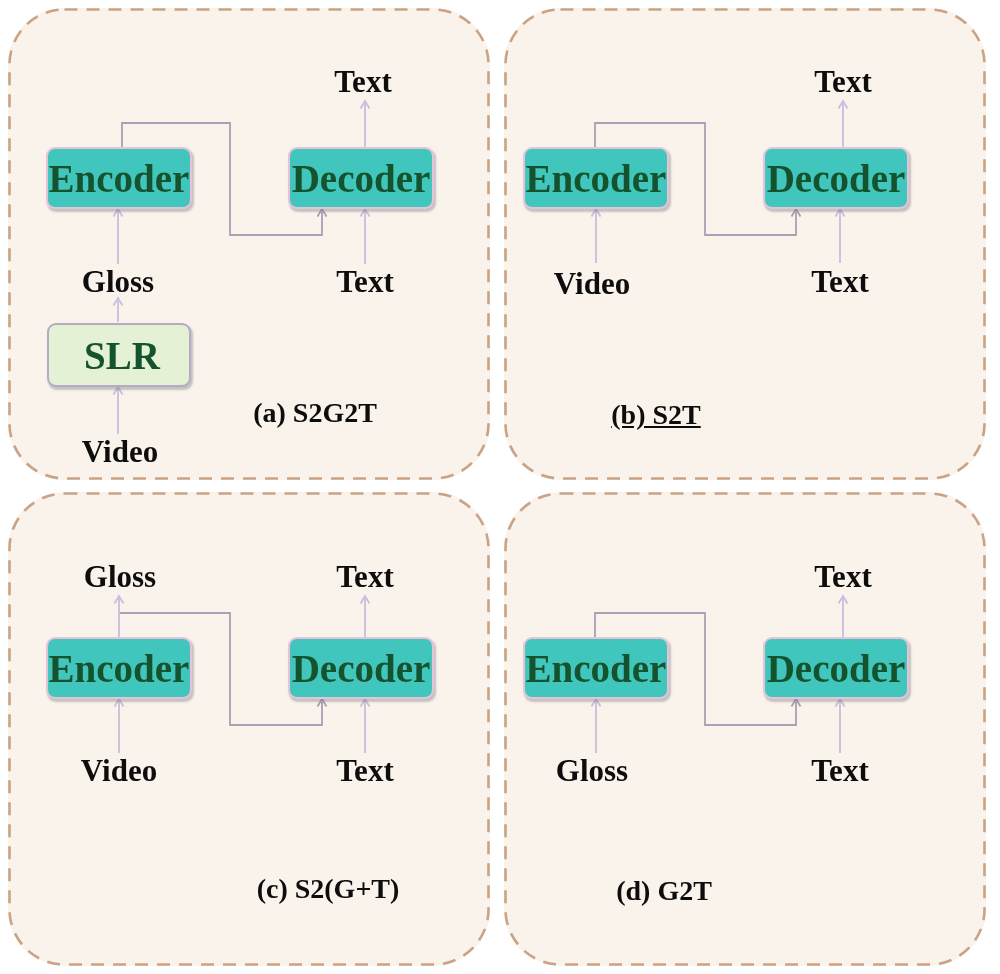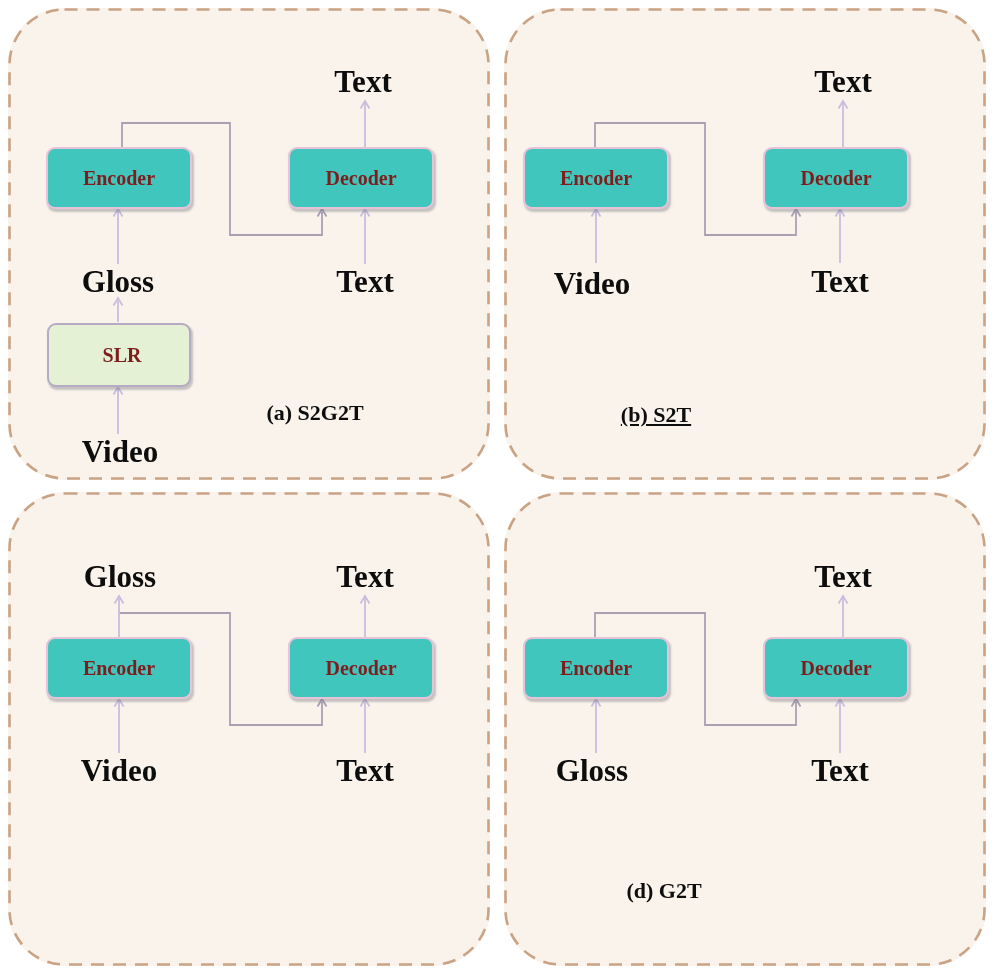--- a/index.html
+++ b/index.html
@@ -7,32 +7,32 @@
     position:relative;width:1000px;height:974px;background:#ffffff;
     font-family:"Liberation Serif", serif;color:#111;
   }
   .panel{
     position:absolute;background:#faf3ec;border-radius:56px;
   }
   .panel svg{position:absolute;left:0;top:0;}
   .node{
     position:absolute;display:flex;align-items:center;justify-content:center;
     background:#41c6be;border:2px solid #e6c3d8;border-radius:9px;
-    font-weight:bold;font-size:20px;color:#7f1d1d;
+    font-weight:bold;font-size:39px;color:#14532d;
     box-shadow:1.5px 2.5px 2px rgba(100,100,110,0.35);
     box-sizing:border-box;
   }
   .node.slr{background:#e4f1d4;border:2px solid #b5abc4;padding-left:6px;}
   .lbl{
     position:absolute;transform:translateX(-50%);white-space:nowrap;
     font-weight:bold;font-size:31px;line-height:31px;color:#0d0d0d;
   }
   .cap{
     position:absolute;transform:translateX(-50%);white-space:nowrap;
-    font-weight:bold;font-size:22px;line-height:34px;color:#0d0d0d;
+    font-weight:bold;font-size:28px;line-height:34px;color:#0d0d0d;
   }
   .border-rect{fill:none;stroke:#c9a384;stroke-width:2.6;stroke-dasharray:13 9;}
   .arrow{stroke:#c9bedd;stroke-width:1.8;fill:none;}
   .conn{stroke:#a9a0b4;stroke-width:1.8;fill:none;}
 </style>
 </head>
 <body>
 
 <div id="stage">
 
@@ -125,20 +125,21 @@
         <line x1="357" y1="261" x2="357" y2="209"></line>
         <polyline points="352.5,214.5 357,207 361.5,214.5"></polyline>
       </g>
     </svg>
     <div class="lbl" style="left:112px;top:69px;">Gloss</div>
     <div class="lbl" style="left:357px;top:69px;">Text</div>
     <div class="node" style="left:38px;top:145px;width:146px;height:62px;">Encoder</div>
     <div class="node" style="left:280px;top:145px;width:146px;height:62px;">Decoder</div>
     <div class="lbl" style="left:111px;top:263px;">Video</div>
     <div class="lbl" style="left:357px;top:263px;">Text</div>
+    <div class="cap" style="left:320px;top:380px;">(c) S2(G+T)</div>
   </div>
 
   <div class="panel" style="left:504px;top:492px;width:482px;height:474px;">
     <svg width="482" height="474" viewBox="0 0 482 474">
       <rect class="border-rect" x="1.5" y="1.5" width="479" height="471" rx="55"></rect>
       <g class="conn">
         <polyline points="91,145 91,121 201,121 201,233 292,233 292,210"></polyline>
         <polyline points="287.5,214.5 292,207 296.5,214.5"></polyline>
       </g>
       <g class="arrow">

